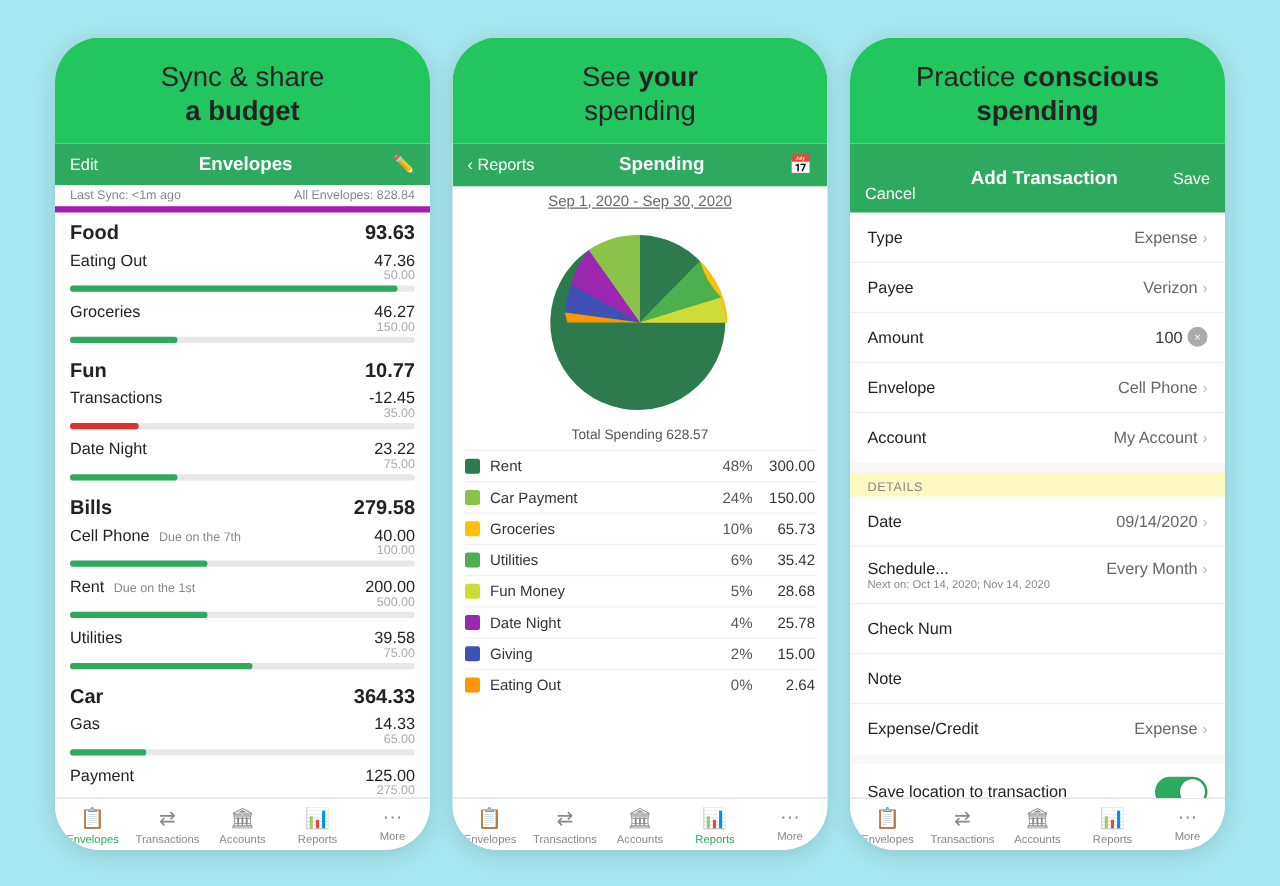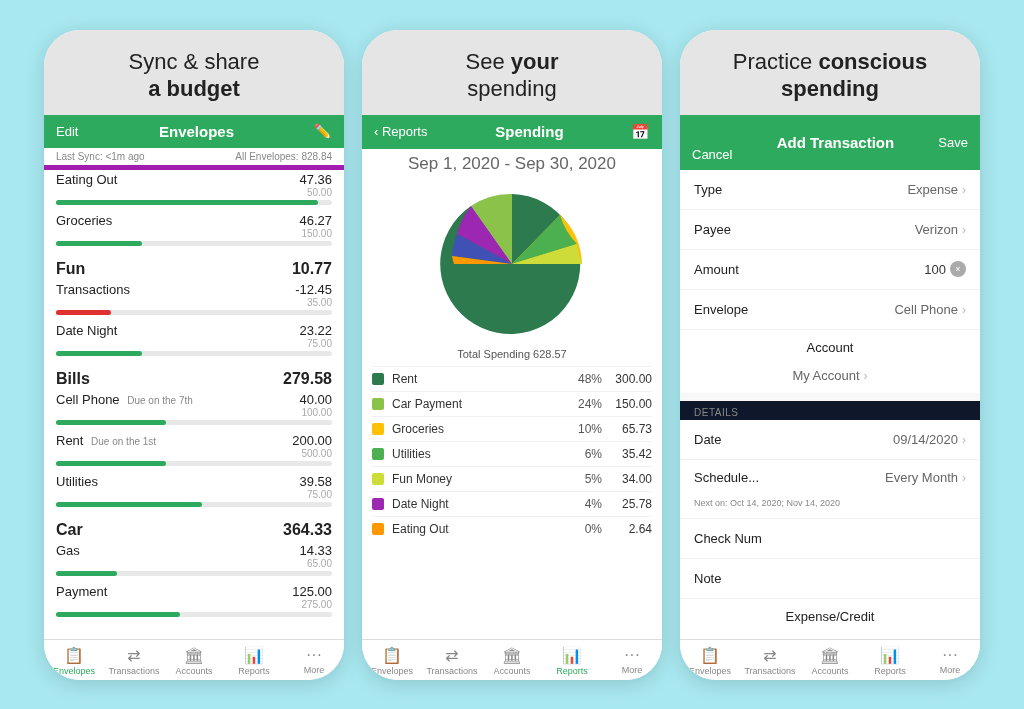--- a/index.html
+++ b/index.html
@@ -23,21 +23,21 @@
       border-radius: 36px;
       overflow: hidden;
       display: flex;
       flex-direction: column;
       box-shadow: 0 4px 20px rgba(0,0,0,0.15);
       position: relative;
     }
 
     .phone-header-text {
       padding: 18px 16px 12px;
-      background: #e5e5e5;
+      background: #22c55e;
       text-align: center;
     }
 
     .phone-header-text h2 {
       font-size: 22px;
       font-weight: 900;
       color: #222;
       line-height: 1.25;
     }
 
@@ -192,23 +192,24 @@
       font-size: 15px;
     }
 
     .chart-header-icon {
       color: white;
       font-size: 15px;
     }
 
     .chart-date-range {
       text-align: center;
-      font-size: 17px;
+      font-size: 12px;
       color: #666;
       padding: 5px;
+      text-decoration: underline;
     }
 
     .pie-container {
       display: flex;
       justify-content: center;
       padding: 5px 0 0;
       position: relative;
     }
 
     .pie-total {
@@ -298,24 +299,23 @@
       margin-bottom: 8px;
     }
 
     .form-row {
       display: flex;
       align-items: center;
       justify-content: space-between;
       padding: 10px 14px;
       border-bottom: 1px solid #f0f0f0;
       min-height: 40px;
-      gap: 13px;
-    }
-
-    .form-row:last-child { border-bottom: none; flex-direction: column; }
+    }
+
+    .form-row:last-child { border-bottom: none; }
 
     .form-label {
       font-size: 13px;
       color: #222;
     }
 
     .form-value {
       font-size: 13px;
       color: #666;
       display: flex;
@@ -326,21 +326,21 @@
     .form-chevron {
       color: #bbb;
       font-size: 12px;
     }
 
     .section-title {
       font-size: 10px;
       color: #888;
       letter-spacing: 0.5px;
       padding: 6px 14px 2px;
-      background: #0f172a;
+      background: #fef9c3;
     }
 
     .amount-input {
       font-size: 13px;
       color: #333;
       display: flex;
       align-items: center;
       gap: 4px;
     }
 
@@ -395,20 +395,24 @@
       <span class="env-header-btn">Edit</span>
       <span class="env-header-title">Envelopes</span>
       <span class="env-header-icon">✏️</span>
     </div>
     <div class="env-subheader">
       <span>Last Sync: &lt;1m ago</span>
       <span>All Envelopes: 828.84</span>
     </div>
     <div class="envelope-list">
 
+      <div class="envelope-group-header">
+        <span>Food</span>
+        <span>93.63</span>
+      </div>
       <div class="envelope-item">
         <div class="env-item-row">
           <span class="env-item-name">Eating Out</span>
           <div>
               <div class="env-item-amount">47.36</div>
               <div class="env-item-budget">50.00</div>
             </div>
         </div>
         <div class="env-bar-bg">
             <div class="env-bar-fill" style="width:95%"></div>
@@ -608,27 +612,33 @@
       <div class="legend-row">
         <div class="legend-color" style="background:#4caf50"></div>
         <span class="legend-name">Utilities</span>
         <span class="legend-pct">6%</span>
         <span class="legend-amount">35.42</span>
       </div>
       <div class="legend-row">
         <div class="legend-color" style="background:#cddc39"></div>
         <span class="legend-name">Fun Money</span>
         <span class="legend-pct">5%</span>
-        <span class="legend-amount">34.00</span>
+        <span class="legend-amount">28.68</span>
       </div>
       <div class="legend-row">
         <div class="legend-color" style="background:#9c27b0"></div>
         <span class="legend-name">Date Night</span>
         <span class="legend-pct">4%</span>
         <span class="legend-amount">25.78</span>
+      </div>
+      <div class="legend-row">
+        <div class="legend-color" style="background:#3f51b5"></div>
+        <span class="legend-name">Giving</span>
+        <span class="legend-pct">2%</span>
+        <span class="legend-amount">15.00</span>
       </div>
       <div class="legend-row">
         <div class="legend-color" style="background:#ff9800"></div>
         <span class="legend-name">Eating Out</span>
         <span class="legend-pct">0%</span>
         <span class="legend-amount">2.64</span>
       </div>
     </div>
     <div class="phone-tab-bar">
       <div class="tab-item">

